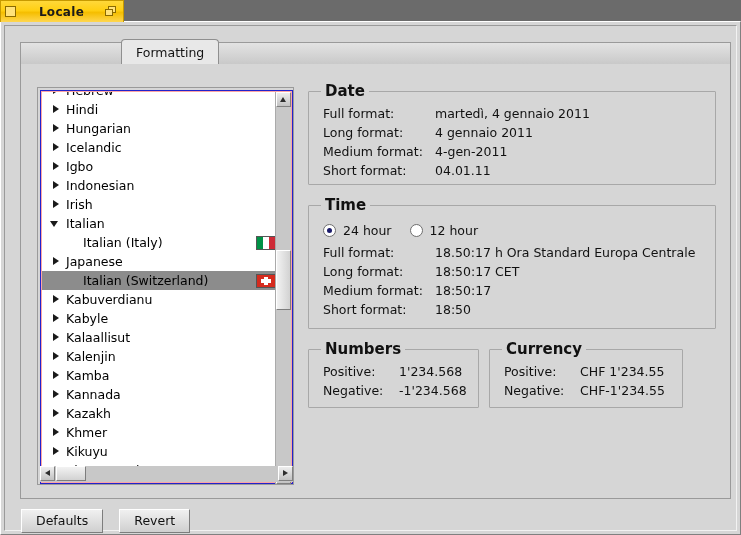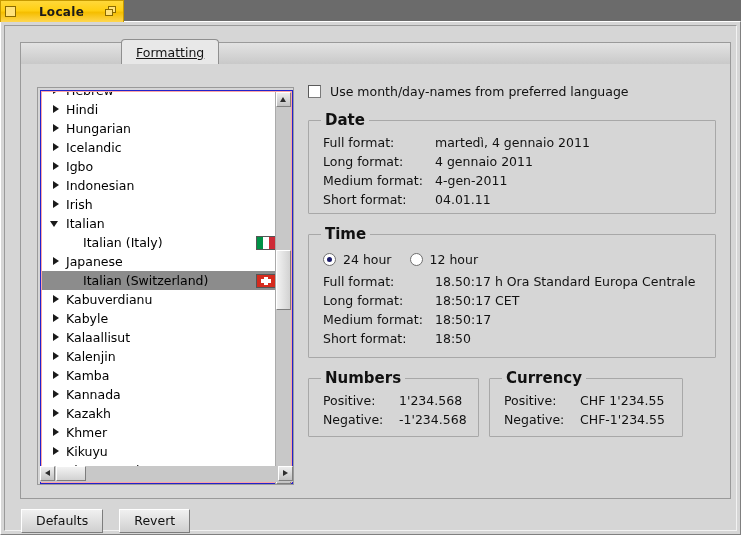--- a/index.html
+++ b/index.html
@@ -106,21 +106,20 @@
     border: 1px solid #9a9a9a;
     border-bottom: none;
     border-top-left-radius: 4px;
     border-top-right-radius: 4px;
     font-size: 12.5px;
     color: #141414;
     display: flex;
     align-items: center;
     justify-content: center;
     padding: 0 14px;
-    text-decoration: underline;
   }
   .tab.active {
     top: 0;
     height: 25px;
     background: #e8e8e8;
     border-color: #8f8f8f;
     z-index: 3;
   }
   #tab-language { left: 0; }
   #tab-formatting { left: 101px; }
@@ -573,24 +572,20 @@
           </div>
           <div id="tree-hsb">
             <div class="sb-btn" id="hsb-left"></div>
             <div id="hsb-thumb"></div>
             <div class="sb-btn" id="hsb-right"></div>
           </div>
         </div>
 
         <div id="right-col">
 
-          <div id="use-names-row">
-            <div class="chk"></div>
-            <span id="use-names-label">Use month/day-names from preferred language</span>
-          </div>
 
           <fieldset class="grp" id="grp-date">
             <legend>Date</legend>
             <table class="fmt">
               <tbody>
                   <tr>
                 <td class="k">Full format:</td>
                 <td class="v">martedì, 4 gennaio 2011</td>
               </tr>
               <tr>

